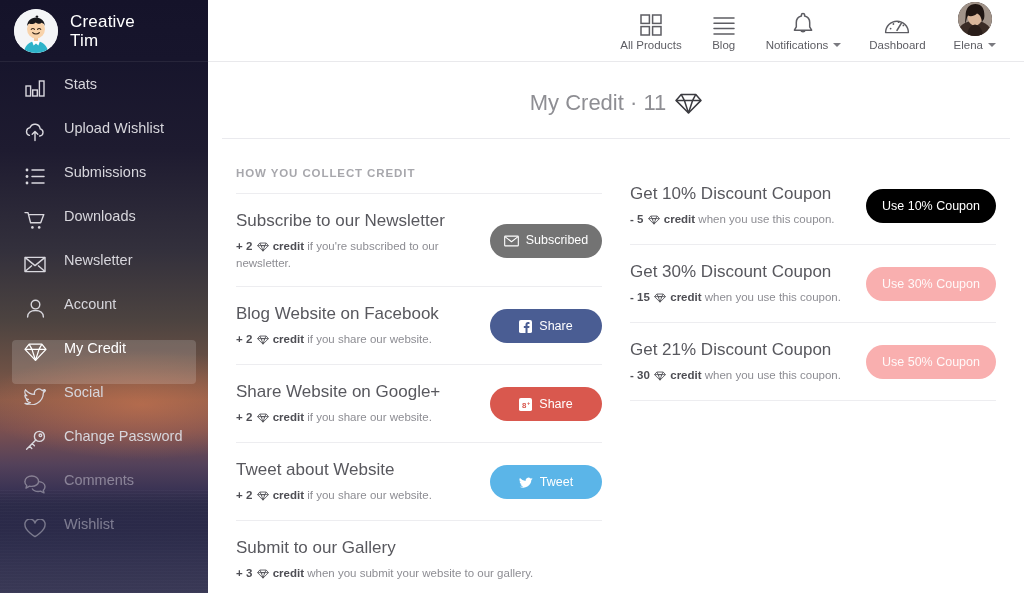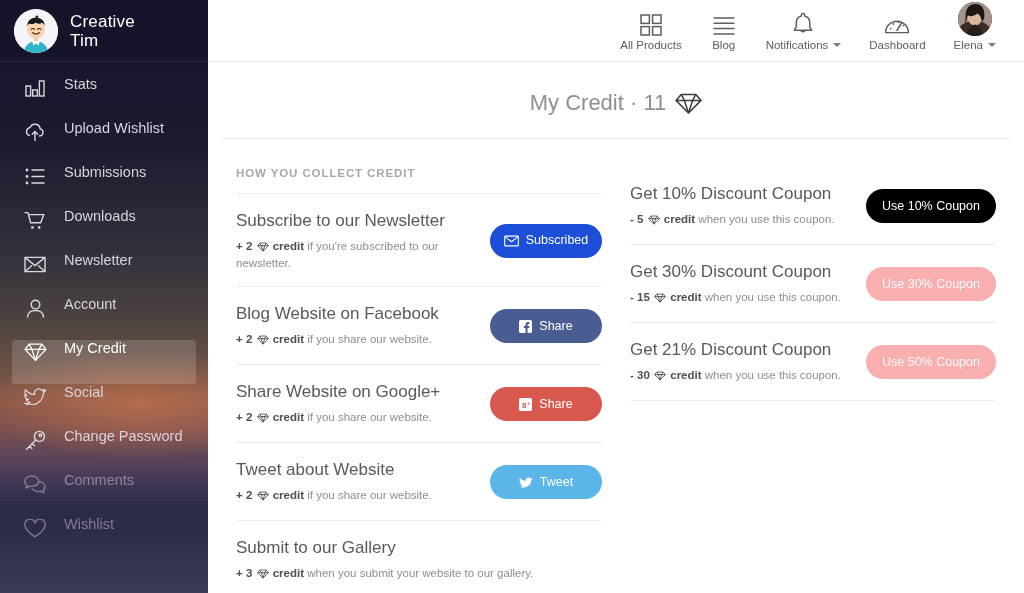--- a/index.html
+++ b/index.html
@@ -398,21 +398,21 @@
             <div class="row-sub">
               <b>+ 2</b>
               <span class="mini-gem"><svg width="12" height="10" viewBox="0 0 27 23" fill="none" stroke="#4e4e54" stroke-width="2" stroke-linejoin="round">
                     <path d="M6.2 2.4h14.6l5.2 6-12.5 12.6L1 8.4z"></path>
                     <path d="M1 8.4h25M6.2 2.4 9.4 8.4l4.1 12.6M20.8 2.4 17.6 8.4l-4.1 12.6M9.4 8.4h8.2"></path>
                   </svg></span>
               <b>credit</b>
               <span>if you're subscribed to our newsletter.</span>
             </div>
           </div>
-          <button class="btn" style="background:#1d4ed8">
+          <button class="btn" style="background:#737373">
             <span class="bico">
               <svg width="15" height="12" viewBox="0 0 22 17" fill="none" stroke="#fff" stroke-width="1.6" stroke-linejoin="round">
                   <rect x="1" y="1.4" width="20" height="14.2" rx="1"></rect>
                   <path d="M1.8 2.4 11 9.6l9.2-7.2"></path>
                 </svg>
             </span>
             <span>Subscribed</span>
           </button>
         </div>
 

